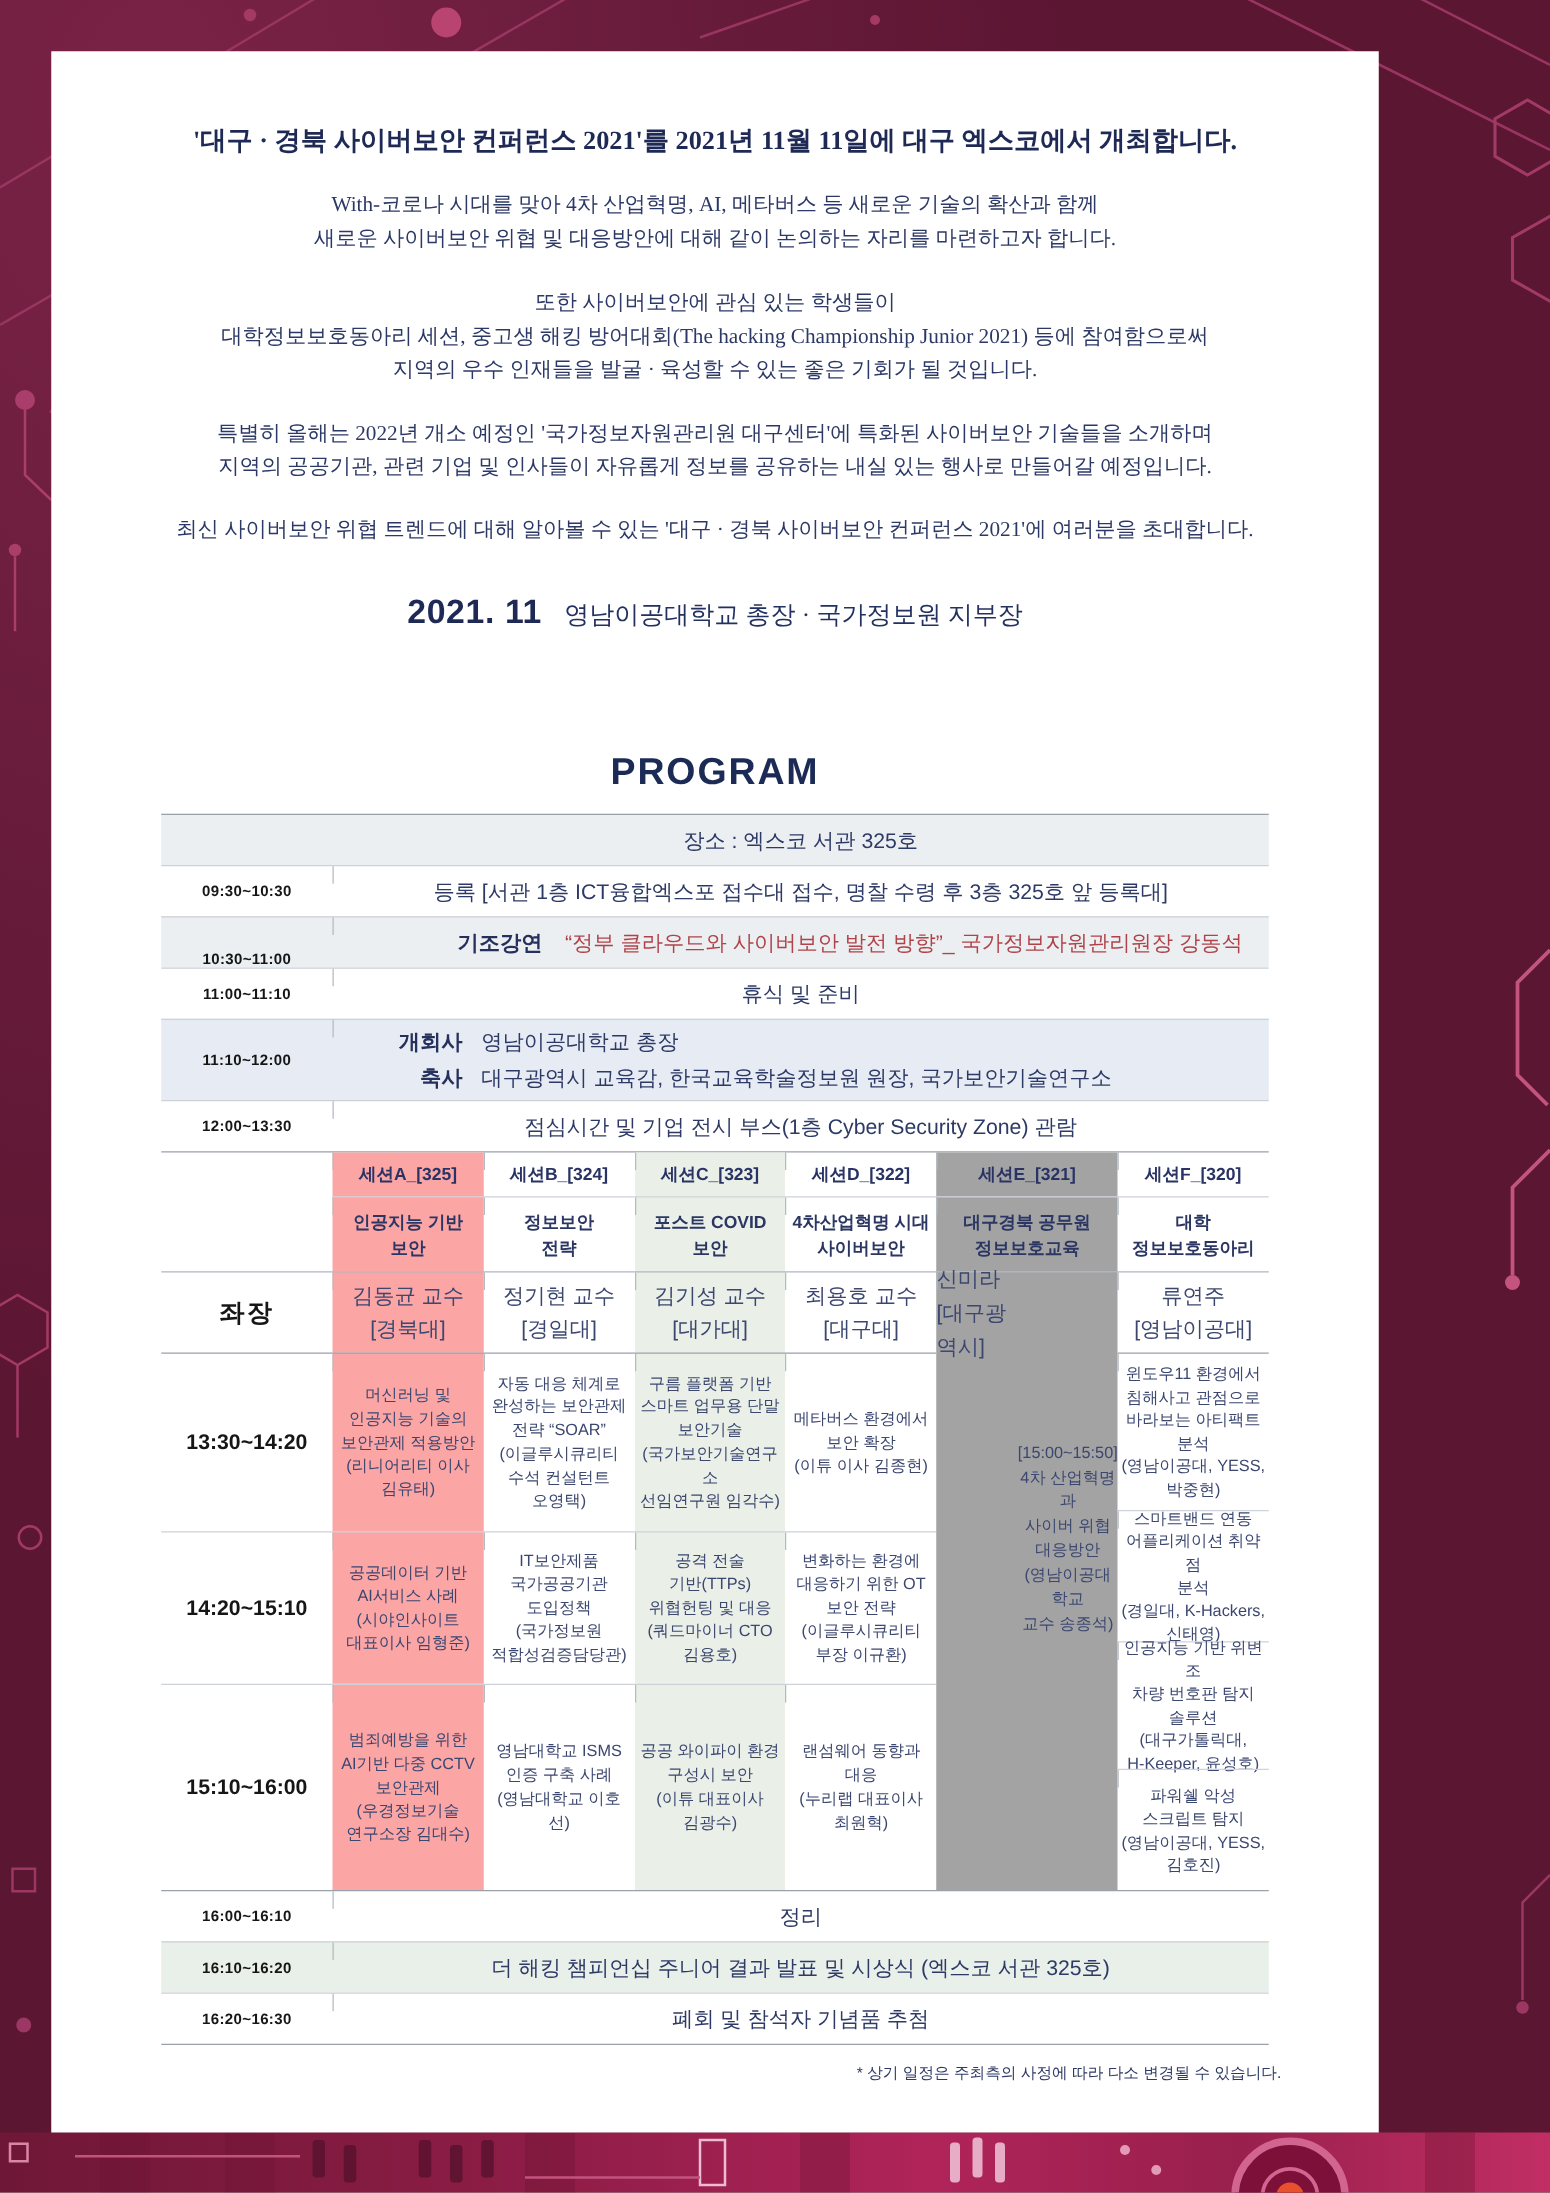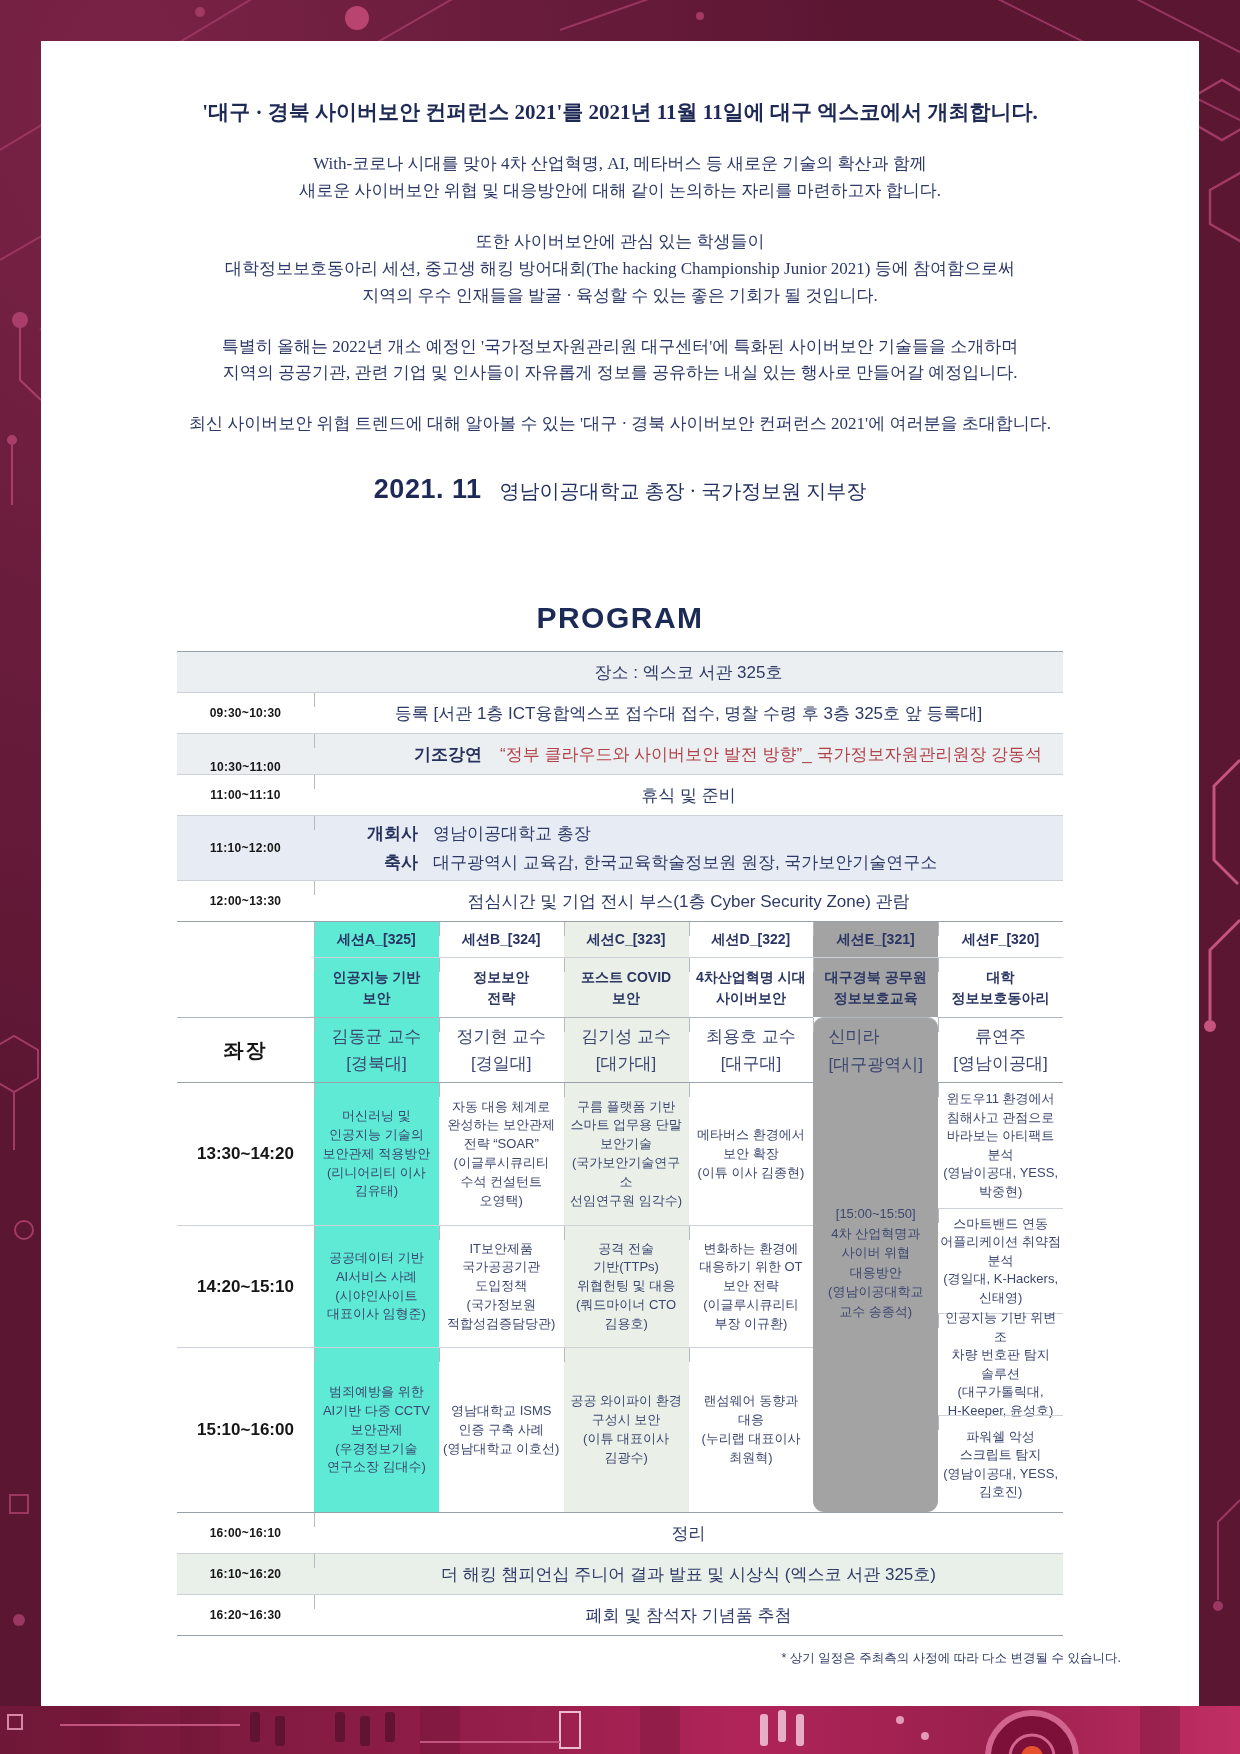--- a/index.html
+++ b/index.html
@@ -3,21 +3,21 @@
 <meta charset="utf-8">
 <style>
   html,body{margin:0;padding:0;}
   body{
     width:1240px;height:1754px;position:relative;overflow:hidden;
     background:#5b1632;
     font-family:"Liberation Sans","DejaVu Sans",sans-serif;
   }
   .frame-svg{position:absolute;left:0;top:0;width:1240px;height:1754px;}
   .panel{
-    position:absolute;left:41px;top:41px;width:1158px;height:1665px;
+    position:absolute;left:41px;top:41px;width:1062px;height:1665px;
     background:#ffffff;box-sizing:border-box;padding-top:58px;
   }
   
   .intro{font-family:"Liberation Serif","DejaVu Serif",serif;color:#2c3966;text-align:center;}
   .intro-title{font-size:21px;font-weight:bold;color:#1e2a55;line-height:1.25;margin:0 40px 26px 40px;}
   .intro-p{font-size:17px;line-height:1.58;margin:0 30px 24px 30px;white-space:pre-line;}
   .date-row{margin-top:36px;display:flex;justify-content:center;align-items:baseline;gap:18px;}
   .date-label{font-family:"Liberation Sans",sans-serif;font-size:27px;font-weight:bold;color:#1e2a55;letter-spacing:.5px;}
   .signature{font-family:"Liberation Serif","DejaVu Serif",serif;font-size:20px;color:#233160;}
   
@@ -51,39 +51,39 @@
   .oline{display:flex;align-items:baseline;}
   .olabel{display:inline-block;width:70px;text-align:right;font-weight:bold;color:#25305c;margin-right:15px;flex:0 0 70px;}
   
   .sessions{
     display:grid;grid-template-columns:137px repeat(6,1fr);
     grid-template-rows:35px 60px 65px 143px 122px 165px;
     border-top:1px solid #99a1ab;
   }
   .cell{position:relative;display:flex;align-items:center;justify-content:center;text-align:center;box-sizing:border-box;}
   .pre{white-space:pre-line;}
-  .tintA{background:#5eead4;}
+  .tintA{background:#fca5a5;}
   .tintC{background:#eaf0e8;}
   .tintE{background:#a3a3a3;}
   .c1{grid-column:1}.c2{grid-column:2}.c3{grid-column:3}.c4{grid-column:4}.c5{grid-column:5}.c6{grid-column:6}.c7{grid-column:7}
   .r1{grid-row:1}.r2{grid-row:2}.r3{grid-row:3}.r4{grid-row:4}.r5{grid-row:5}.r6{grid-row:6}
   .head{font-size:14px;font-weight:bold;color:#2a3464;}
   .track{font-size:14px;font-weight:bold;color:#2b3663;line-height:1.5;}
   .chair{font-size:17px;color:#3c4770;line-height:1.6;}
   .talk{font-size:13px;color:#3c4770;line-height:1.45;padding:6px 4px;}
   .chair-lbl{font-size:20px;font-weight:bold;color:#161616;letter-spacing:2px;}
   .slot-time{font-size:17px;font-weight:bold;color:#161616;}
   .r2.cell{border-top:1px solid #cdd2d9;}
   .r2.c1{border-top:none;}
   .r3.cell{border-top:1px solid #b0b6c0;}
   .r4.cell{border-top:1px solid #9aa2ac;}
   .r5.cell,.r6.cell{border-top:1px solid #cdd2d9;}
   .espan{
-    grid-column:6;grid-row:3/7;display:flex;flex-direction:column;
-    border-top:1px solid #b0b6c0;position:relative;border-radius:11px;
+    grid-column:6;grid-row:3/7;display:flex;flex-direction:row;
+    border-top:1px solid #b0b6c0;position:relative;
   }
   .espan .e-chair{height:65px;flex:0 0 65px;display:flex;align-items:center;justify-content:center;}
   .espan .e-body{flex:1;display:flex;align-items:center;justify-content:center;padding-bottom:70px;}
   .etalk{font-size:13px;color:#3c4770;line-height:1.5;text-align:center;}
   .fspan{
     grid-column:7;grid-row:4/7;display:flex;flex-direction:column;
     border-top:1px solid #9aa2ac;position:relative;
   }
   .fbox{position:relative;display:flex;align-items:center;justify-content:center;text-align:center;
     font-size:13px;color:#3c4770;line-height:1.42;box-sizing:border-box;padding:4px 2px;}

